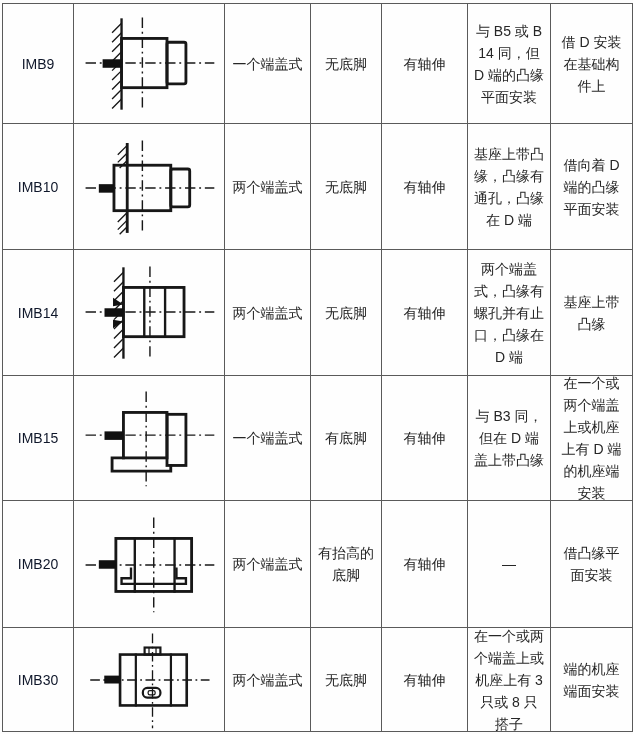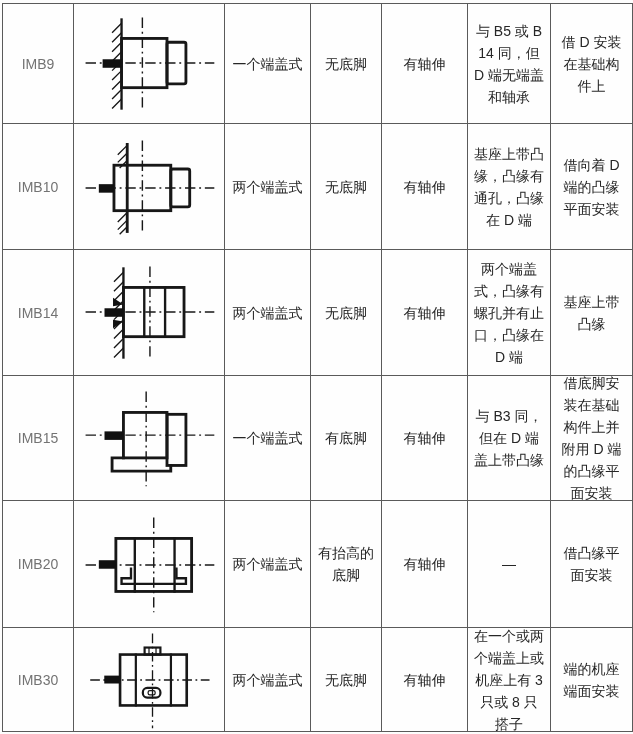--- a/index.html
+++ b/index.html
@@ -29,21 +29,21 @@
     align-items: center;
     justify-content: center;
     text-align: center;
     color: #262626;
     font-size: 14px;
     line-height: 22px;
     padding: 3px 6px;
     box-sizing: border-box;
     word-break: break-all;
   }
-  .model { font-size: 14px; color: #737373; }
+  .model { font-size: 14px; color: #0f172a; }
   .diagram { padding: 0; }
   svg.diag { display: block; }
   
   .stk  { fill: none; stroke: #171717; stroke-width: 3; stroke-linecap: square; }
   .stk25{ fill: none; stroke: #171717; stroke-width: 2.5; stroke-linecap: square; }
   .thin { fill: none; stroke: #171717; stroke-width: 1.4; }
   .cl   { fill: none; stroke: #171717; stroke-width: 1.5; stroke-dasharray: 11 4 2 4; }
   .blk  { fill: #111; stroke: none; }
 </style>
 </head>
@@ -60,21 +60,21 @@
         <rect class="stk" x="46" y="30" width="48" height="52"></rect>
         <rect class="stk" x="94" y="34" width="20" height="44" rx="2"></rect>
         <path class="cl" d="M8 56 H144"></path>
         <path class="cl" d="M68 8 V106"></path>
         <rect class="blk" x="26" y="52" width="20" height="9"></rect>
       </svg>
     </div>
     <div class="cell">一个端盖式</div>
     <div class="cell">无底脚</div>
     <div class="cell">有轴伸</div>
-    <div class="cell">与 B5 或 B14 同，但 D 端无端盖和轴承</div>
+    <div class="cell">与 B5 或 B14 同，但 D 端的凸缘平面安装</div>
     <div class="cell">借 D 安装在基础构件上</div>
   </div>
 
   <div class="row">
     <div class="cell model">IMB10</div>
     <div class="cell diagram">
       <svg class="diag" width="142" height="108" viewBox="0 0 150 114" aria-label="imb10-mounting-diagram">
         <rect class="stk" x="38" y="34" width="60" height="48"></rect>
         <rect class="stk" x="98" y="38" width="20" height="40" rx="2"></rect>
         <path class="stk" d="M52 12 V104"></path>
@@ -121,21 +121,21 @@
         <path class="stk" d="M48 78 H36 V92 H98 V86"></path>
         <path class="cl" d="M8 54 H144"></path>
         <path class="cl" d="M72 8 V108"></path>
         <rect class="blk" x="28" y="50" width="20" height="9"></rect>
       </svg>
     </div>
     <div class="cell">一个端盖式</div>
     <div class="cell">有底脚</div>
     <div class="cell">有轴伸</div>
     <div class="cell">与 B3 同，但在 D 端盖上带凸缘</div>
-    <div class="cell">借底脚安装在基础构件上并附用 D 端的凸缘平面安装</div>
+    <div class="cell">在一个或两个端盖上或机座上有 D 端的机座端安装</div>
   </div>
 
   <div class="row">
     <div class="cell model">IMB20</div>
     <div class="cell diagram">
       <svg class="diag" width="142" height="108" viewBox="0 0 150 114" aria-label="imb20-mounting-diagram">
         <rect class="stk" x="40" y="30" width="80" height="56"></rect>
         <path class="stk25" d="M60 30 V86 M102 30 V86"></path>
         <path class="stk25" d="M56 62 V72 H46 V78 H114 V72 H104 V62"></path>
         <path class="cl" d="M8 58 H144"></path>

